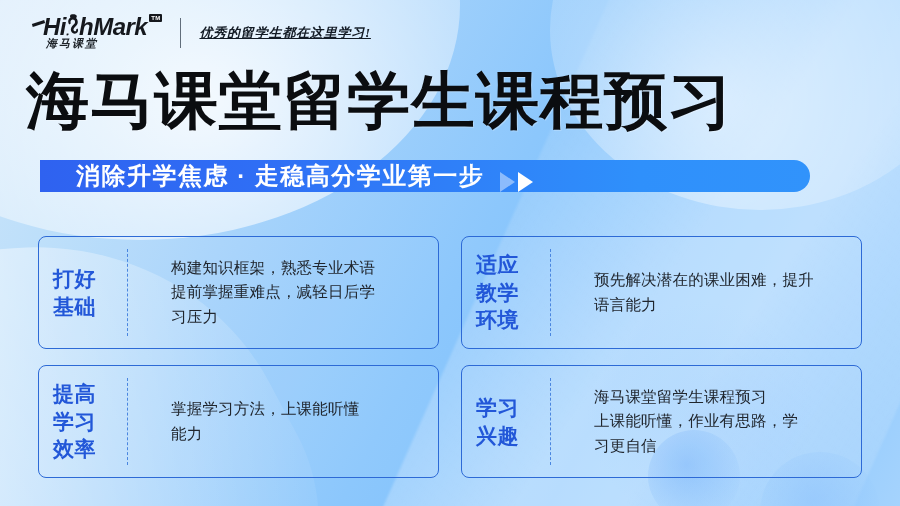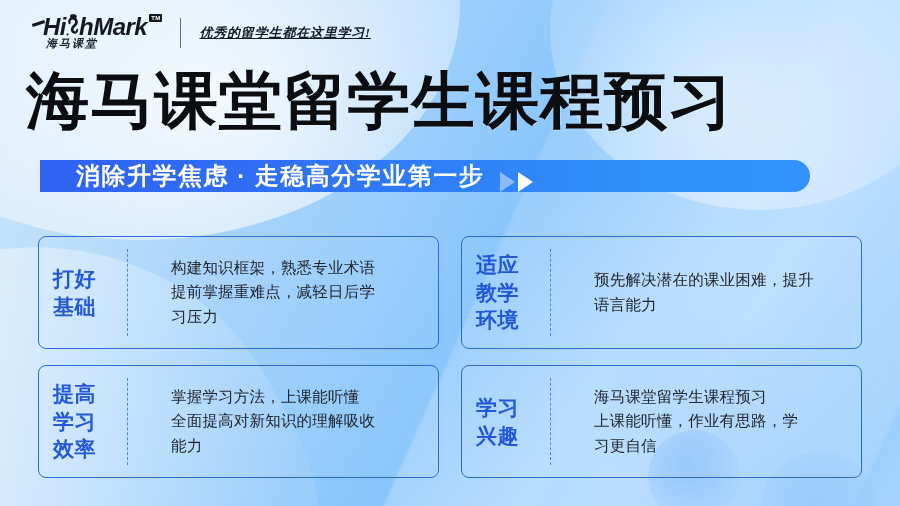--- a/index.html
+++ b/index.html
@@ -303,21 +303,20 @@
 
     <div class="card">
       <div class="card-key">
         <span>提高</span>
         <span>学习</span>
         <span>效率</span>
       </div>
       <div class="card-sep"></div>
       <div class="card-body">
         <span>掌握学习方法，上课能听懂</span>
-        <span>全面提高对新知识的理解吸收</span>
         <span>能力</span>
       </div>
     </div>
 
     <div class="card">
       <div class="card-key">
         <span>学习</span>
         <span>兴趣</span>
       </div>
       <div class="card-sep"></div>

